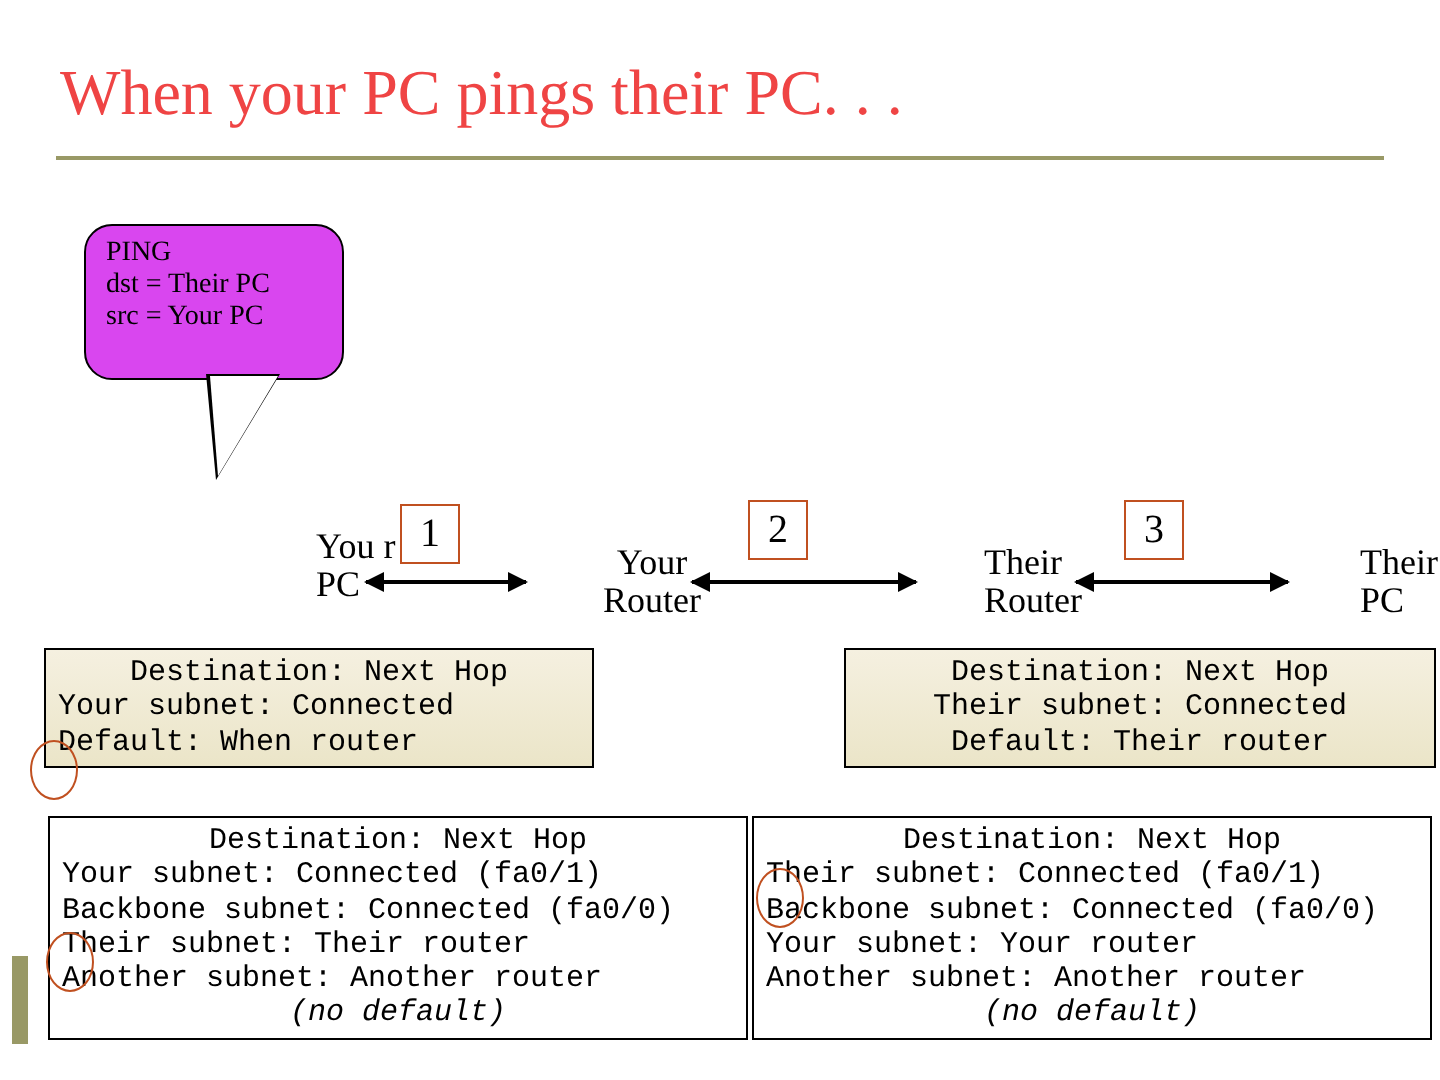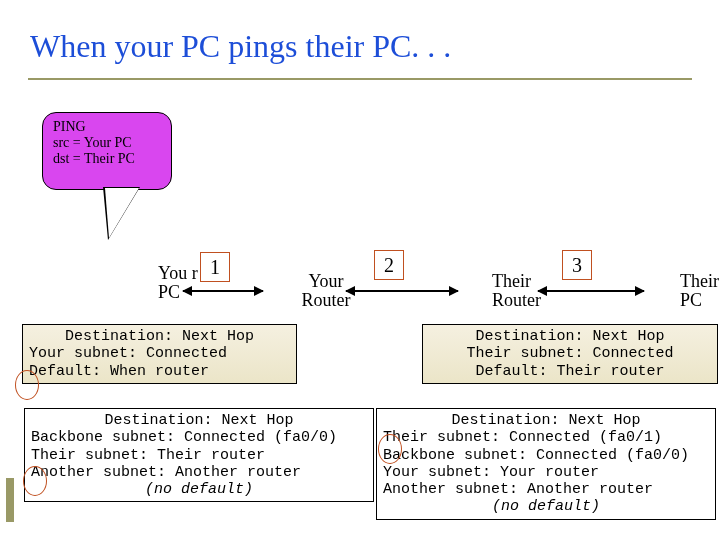--- a/index.html
+++ b/index.html
@@ -10,21 +10,21 @@
     background: #fff;
     font-family: "Times New Roman", serif;
     position: relative;
     overflow: hidden;
   }
   .title {
     position: absolute;
     left: 30px;
     top: 28px;
     font-size: 32px;
-    color: #1d4ed8;
+    color: #ef4444;
   }
   .title-underline {
     position: absolute;
     left: 28px;
     top: 78px;
     width: 664px;
     height: 2px;
     background: #999966;
   }
   .callout {
@@ -135,22 +135,22 @@
 </head>
 <body>
 
 <div class="olive-fill"></div>
 
 <div class="title">When your PC pings their PC. . .</div>
 <div class="title-underline"></div>
 
 <div class="callout">
   <div>PING</div>
+  <div>dst = Their PC</div>
   <div>src = Your PC</div>
-  <div>dst = Their PC</div>
 </div>
 <div class="callout-tail-border"></div>
 <div class="callout-tail"></div>
 
 <div class="numbox n1">1</div>
 <div class="numbox n2">2</div>
 <div class="numbox n3">3</div>
 
 <div class="node-label lbl-yourpc">You r PC</div>
 <div class="node-label lbl-yourrtr">Your Router</div>
@@ -168,20 +168,21 @@
 </div>
 
 <div class="rtbox rt-pc-right">
   <div class="hdr bold" style="text-align:center">Destination: Next Hop</div>
   <div style="text-align:center">Their subnet: Connected</div>
   <div style="text-align:center">Default: Their router</div>
 </div>
 
 <div class="rtbox rt-rtr-left">
   <div class="hdr bold" style="text-align:center">Destination: Next Hop</div>
+  <div>Your subnet: Connected (fa0/1)</div>
   <div>Backbone subnet: Connected (fa0/0)</div>
   <div class="bold">Their subnet: Their router</div>
   <div>Another subnet: Another router</div>
   <div class="indent">(no default)</div>
 </div>
 
 <div class="rtbox rt-rtr-right">
   <div class="hdr bold" style="text-align:center">Destination: Next Hop</div>
   <div class="bold">Their subnet: Connected (fa0/1)</div>
   <div>Backbone subnet: Connected (fa0/0)</div>

